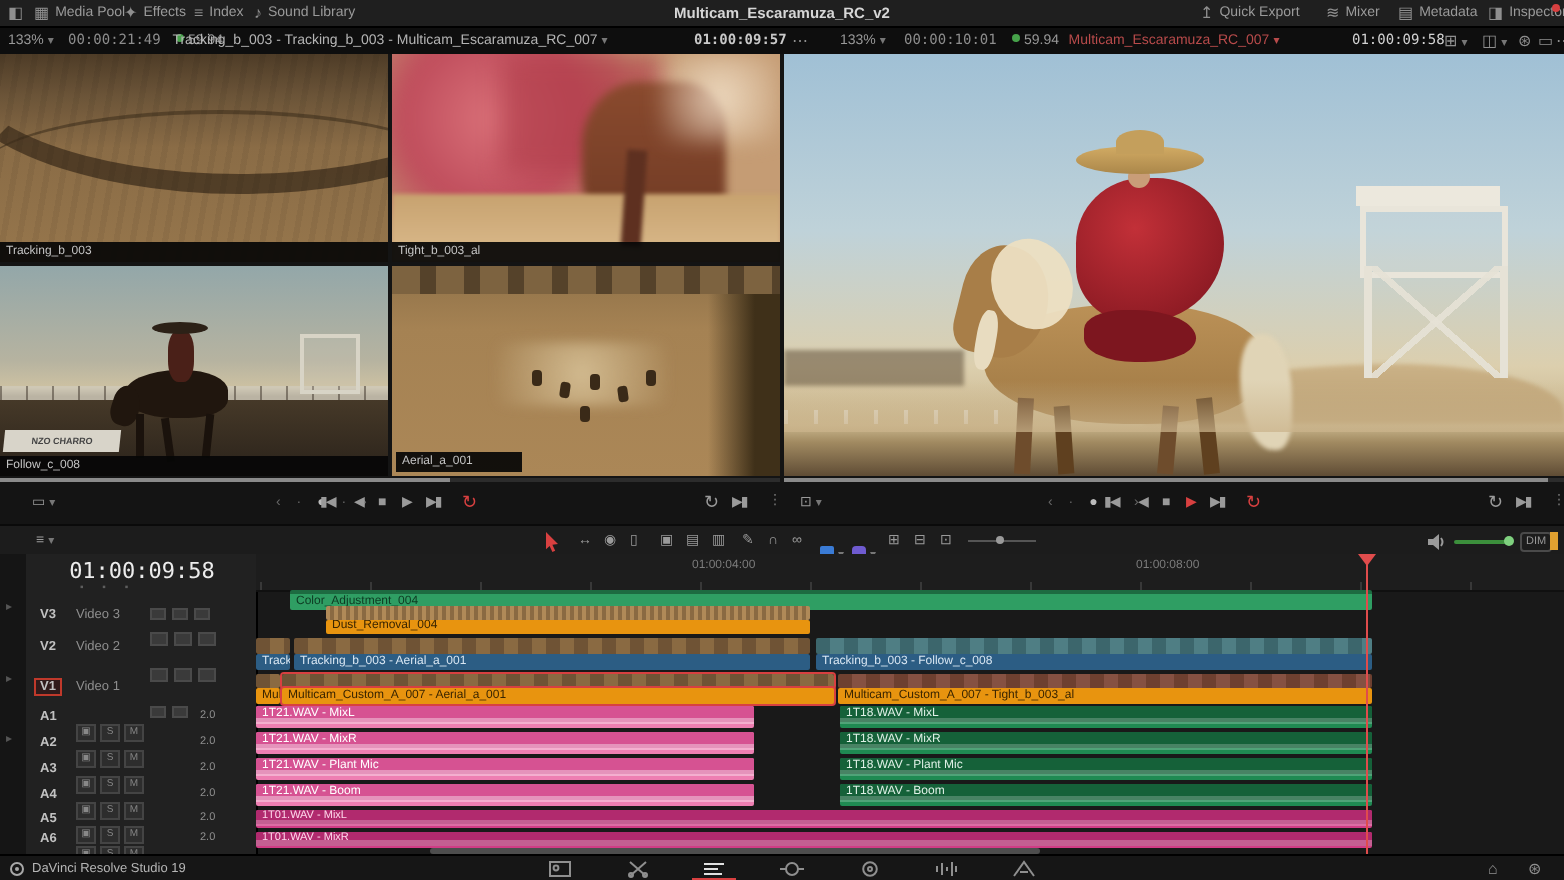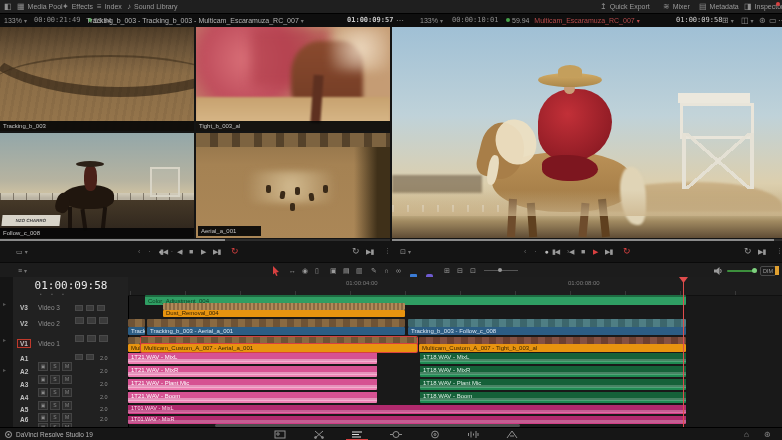--- a/index.html
+++ b/index.html
@@ -77,20 +77,21 @@
         <span>Effects</span>
       </span>
     <span class="a tb-item" style="left:97px;">
         <span class="ic">≡</span>
         <span>Index</span>
       </span>
     <span class="a tb-item" style="left:127px;">
         <span class="ic">♪</span>
         <span>Sound Library</span>
       </span>
+    <span class="a" style="left:391px;transform:translateX(-50%);line-height:13px;font-size:7.5px;font-weight:bold;color:#d6d6d6;white-space:nowrap;">Multicam_Escaramuza_RC_v2</span>
     <span class="a tb-item" style="left:600px;">
         <span class="ic">↥</span>
         <span>Quick Export</span>
       </span>
     <span class="a tb-item" style="left:663px;">
         <span class="ic">≋</span>
         <span>Mixer</span>
       </span>
     <span class="a tb-item" style="left:699px;">
         <span class="ic">▤</span>

